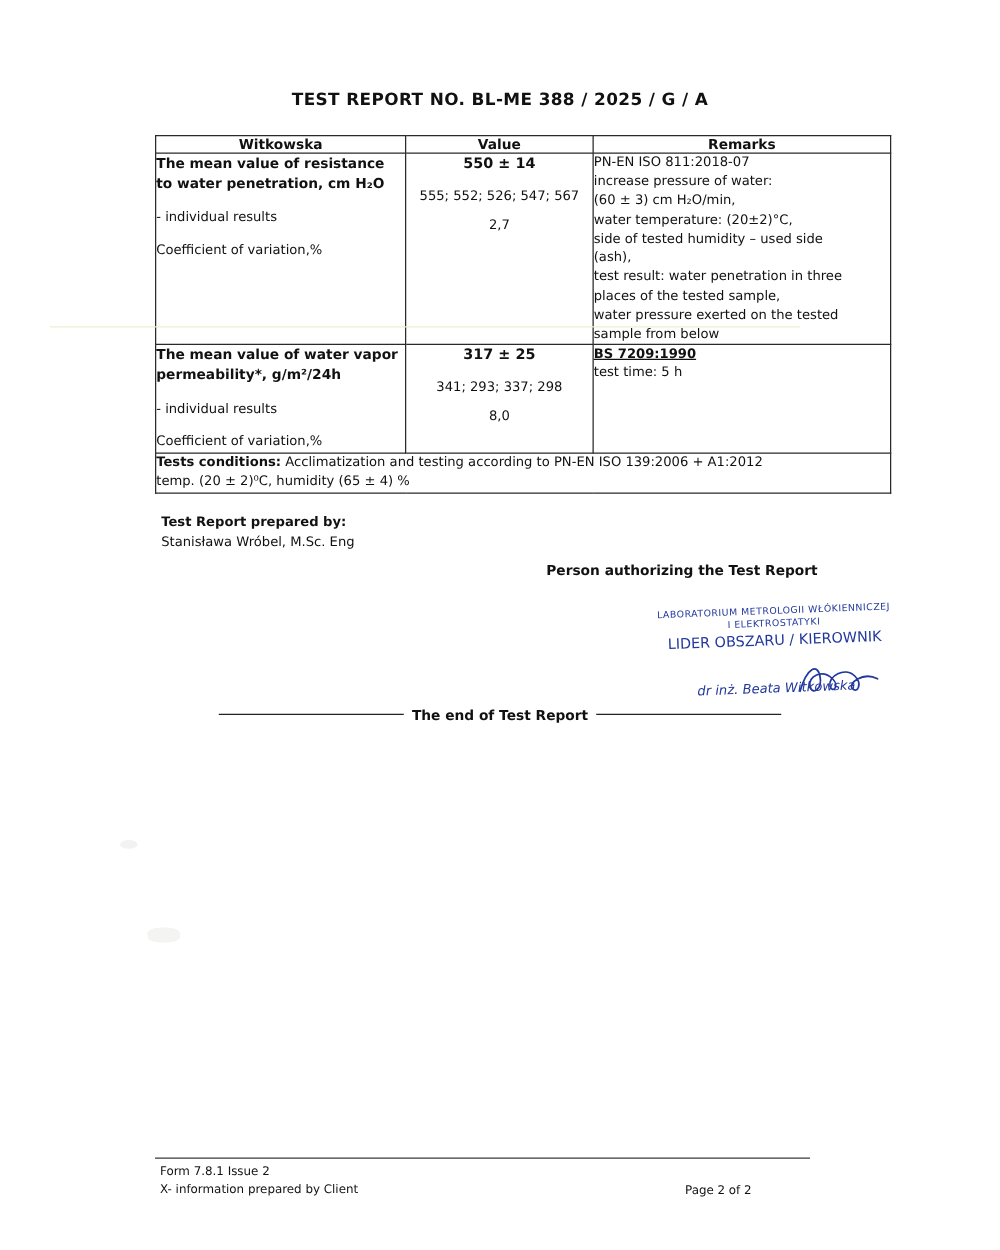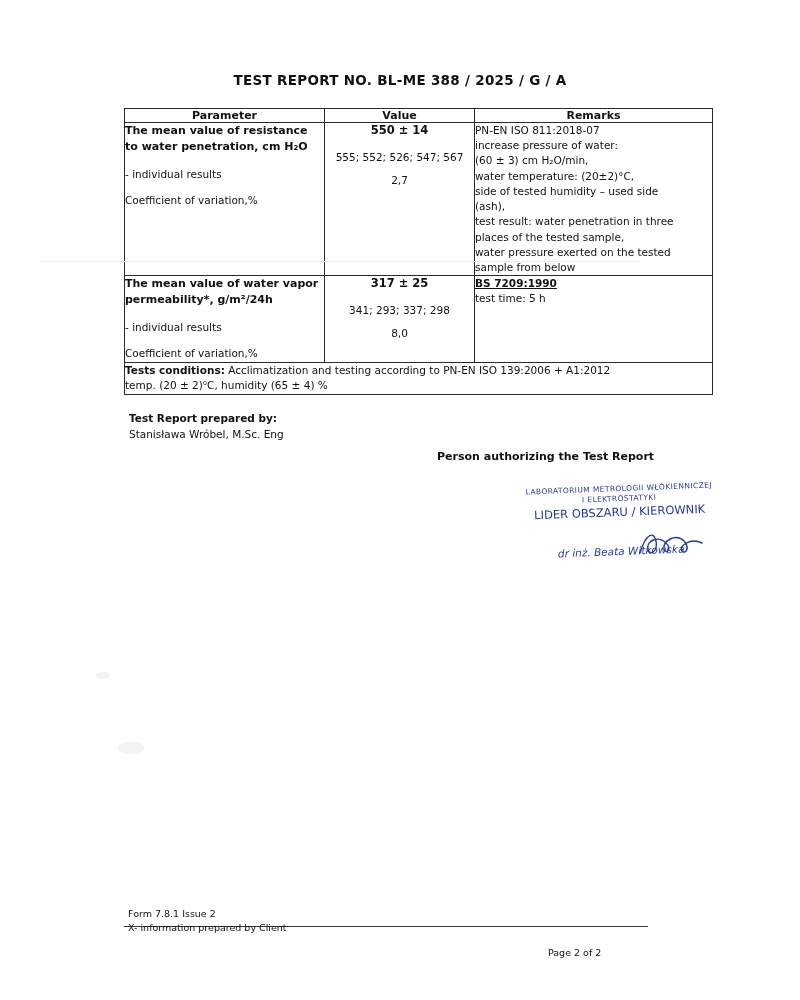--- a/index.html
+++ b/index.html
@@ -218,21 +218,21 @@
   .footer-rule {
     position: absolute;
     left: 124px;
     top: 926px;
     width: 524px;
     border-top: 1px solid #3a3a3a;
   }
   .footer-left {
     position: absolute;
     left: 128px;
-    top: 907px;
+    top: 931px;
     font-size: 9.5px;
     line-height: 1.5;
   }
   .footer-right {
     position: absolute;
     left: 548px;
     top: 931px;
     font-size: 9.5px;
     margin-top: 16px;
   }
@@ -245,21 +245,21 @@
   <div class="report-title">TEST REPORT NO. BL-ME  388 / 2025 / G / A</div>
 
   <table class="main-table">
     <colgroup>
       <col class="col-param">
       <col class="col-value">
       <col class="col-remarks">
     </colgroup>
     <thead>
       <tr>
-        <th class="hdr-cell">Parameter</th>
+        <th class="hdr-cell">Witkowska</th>
         <th class="hdr-cell">Value</th>
         <th class="hdr-cell">Remarks</th>
       </tr>
     </thead>
     <tbody>
       <tr class="row1">
         <td class="cell-pad-left">
           <div class="param-main">The mean value of resistance to water penetration, cm H₂O</div>
           <div class="param-sub">- individual results</div>
           <div class="param-sub">Coefficient of variation,%</div>
@@ -320,20 +320,23 @@
     <div class="l1">LABORATORIUM METROLOGII WŁÓKIENNICZEJ</div>
     <div class="l2">I ELEKTROSTATYKI</div>
     <div class="l3">LIDER OBSZARU / KIEROWNIK</div>
     <div class="l4">dr inż. Beata Witkowska</div>
   </div>
 
   <svg class="signature-scribble" viewBox="0 0 70 34">
     <path d="M4 26 C10 6, 18 4, 20 14 C22 24, 14 30, 12 22 C10 14, 22 8, 30 16 C36 22, 30 28, 28 22 C26 14, 40 6, 48 14 C54 20, 50 28, 46 24 C42 20, 54 10, 66 16" fill="none" stroke="#23389c" stroke-width="1.4" stroke-linecap="round"></path>
   </svg>
 
+  <div class="end-row">
+    <span class="end-rule"></span><span>The end of Test Report</span><span class="end-rule"></span>
+  </div>
 
   <div class="scan-line"></div>
   <div class="smudge1"></div>
   <div class="smudge2"></div>
 
   <div class="footer-rule"></div>
   <div class="footer-left">
     <div>Form 7.8.1  Issue 2</div>
     <div>X- information prepared by Client</div>
   </div>

